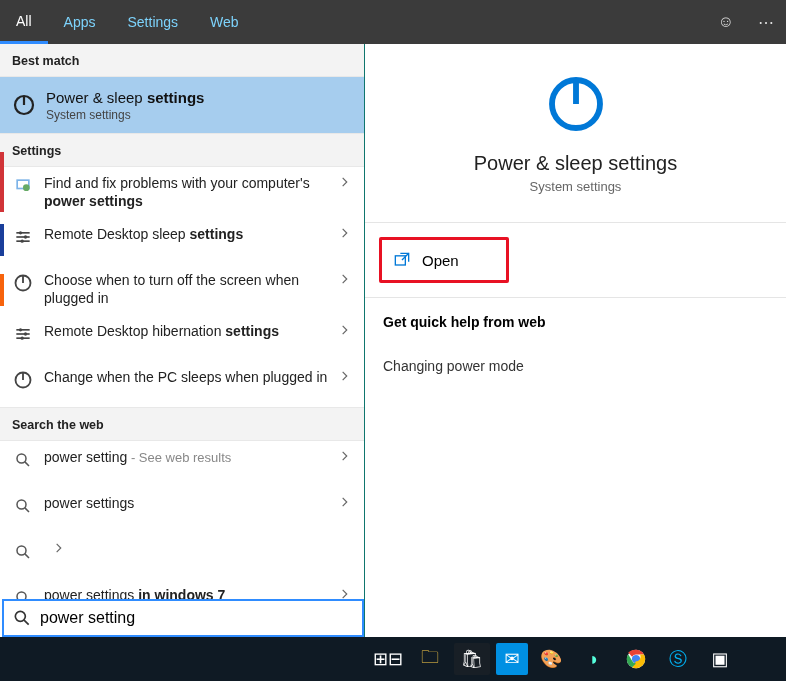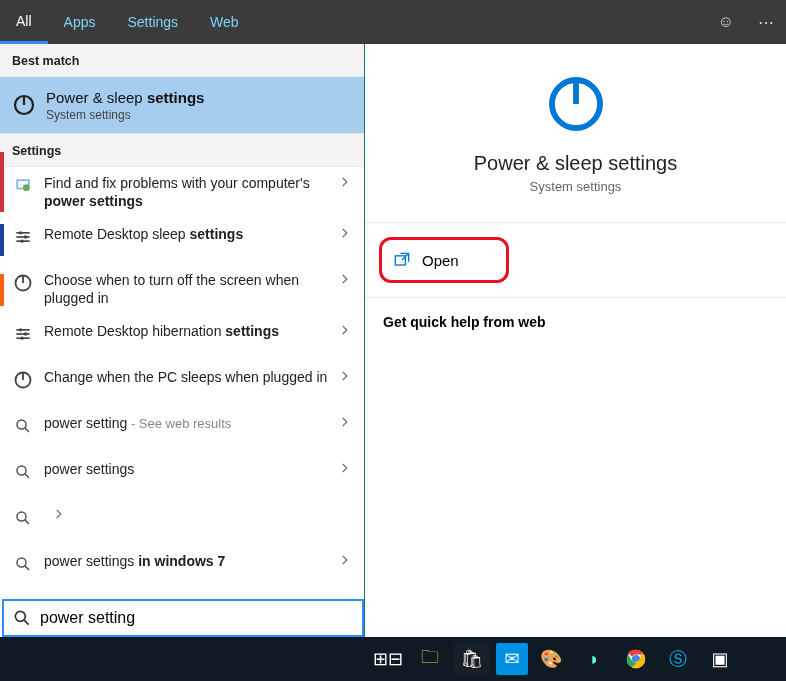--- a/index.html
+++ b/index.html
@@ -37,21 +37,21 @@
   .ab2 { top:180px; height:32px; background:#1a3e9b; }
   .ab3 { top:230px; height:32px; background:#f7630c; }
 
   .detail-hero { text-align:center; padding-top:28px; padding-bottom:28px; border-bottom:1px solid #e5e5e5; }
   .detail-hero .big-icon { display:inline-block; }
   .detail-hero h2 { font-size:20px; font-weight:400; color:#222; margin-top:12px; }
   .detail-hero .sub { font-size:13px; color:#666; margin-top:4px; }
 
   .action-section { border-bottom:1px solid #e5e5e5; padding:4px 0; }
   .action { display:flex; align-items:center; gap:10px; margin:10px 14px; padding:10px 10px; cursor:pointer; font-size:15px; }
-  .action.highlight { border:3px solid #e81123; border-radius:12px; width:130px; }
+  .action.highlight { border:3px solid #e81123; border-radius:2px; width:130px; }
   .action .ic { color:#0078d7; font-size:16px; }
 
   .help { padding:16px 18px; }
   .help h4 { font-size:14px; font-weight:700; margin-bottom:28px; }
   .help-item { font-size:14px; color:#333; }
 
   
   .searchbox { position:absolute; left:2px; bottom:44px; width:362px; height:38px; border:2px solid #2f8cff; background:#fff; display:flex; align-items:center; padding:0 8px; }
   .searchbox .mag { margin-right:8px; color:#333; }
   .searchbox input { border:none; outline:none; flex:1; font-size:16px; }
@@ -197,20 +197,21 @@
           </span>
           <span class="txt">Change when the PC sleeps when plugged in</span>
           <span class="chev">
             <svg width="14" height="14" viewBox="0 0 24 24" style="color:#666">
               <use href="#chev-sym"></use>
             </svg>
           </span>
         </div>
       </div>
 
+    <div class="section-label">Search the web</div>
     <div id="web-list">
         <div class="row">
           <span class="ic">
             <svg width="18" height="18" viewBox="0 0 24 24" style="color:#555">
               <use href="#mag-sym"></use>
             </svg>
           </span>
           <span class="txt">power setting<span class="hint"> - See web results</span></span>
           <span class="chev">
             <svg width="14" height="14" viewBox="0 0 24 24" style="color:#666">
@@ -277,20 +278,21 @@
           <svg width="20" height="20" viewBox="0 0 24 24" style="color:#0078d7">
               <use href="#open-sym"></use>
             </svg>
         </span>
         <span>Open</span>
       </div>
     </div>
 
     <div class="help">
       <h4>Get quick help from web</h4>
+      <div class="help-item">Changing power mode</div>
     </div>
   </div>
 </div>
 
 <div class="searchbox">
   <span class="mag">
     <svg width="20" height="20" viewBox="0 0 24 24" style="color:#333">
         <use href="#mag-sym"></use>
       </svg>
   </span>

